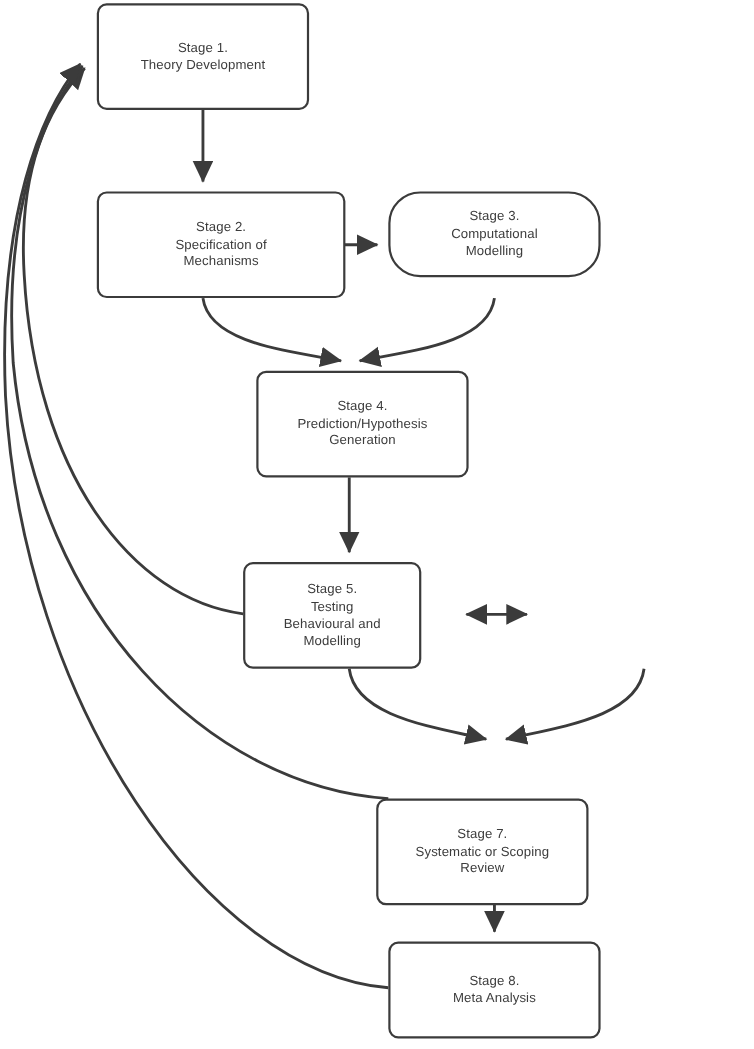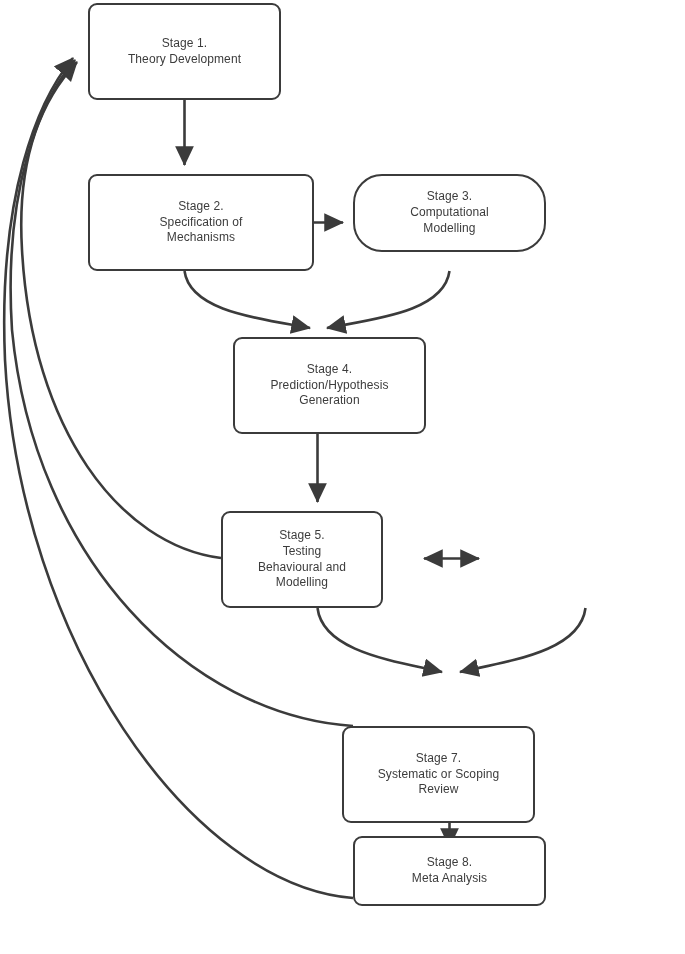--- a/index.html
+++ b/index.html
@@ -121,18 +121,18 @@
 Modelling</span>
   </div>
 
 
   <div class="node-box" style="left:342px; top:681px; width:193px; height:97px;margin-top:45px;">
     <span class="node-label">Stage 7.
 Systematic or Scoping
 Review</span>
   </div>
 
-  <div class="node-box" style="left:353px; top:836px; width:193px; height:70px;">
+  <div class="node-box" style="left:353px; top:856px; width:193px; height:88px;">
     <span class="node-label">Stage 8.
 Meta Analysis</span>
   </div>
 
 </div>
 
 </body></html>

